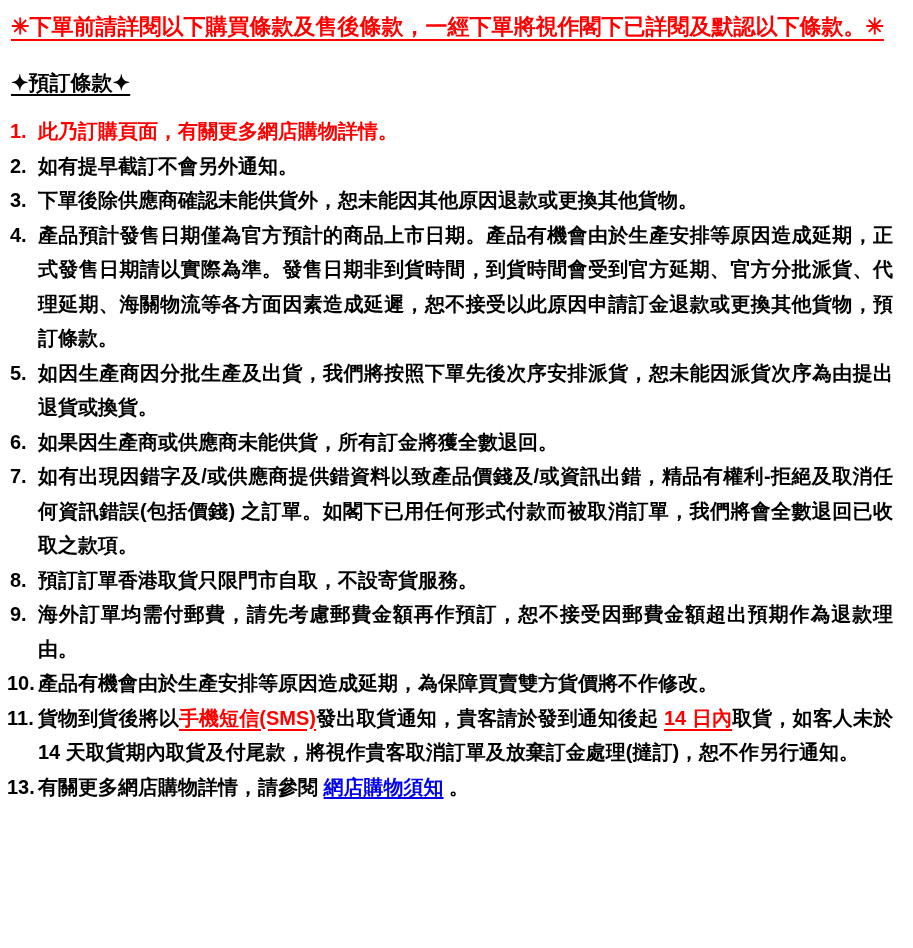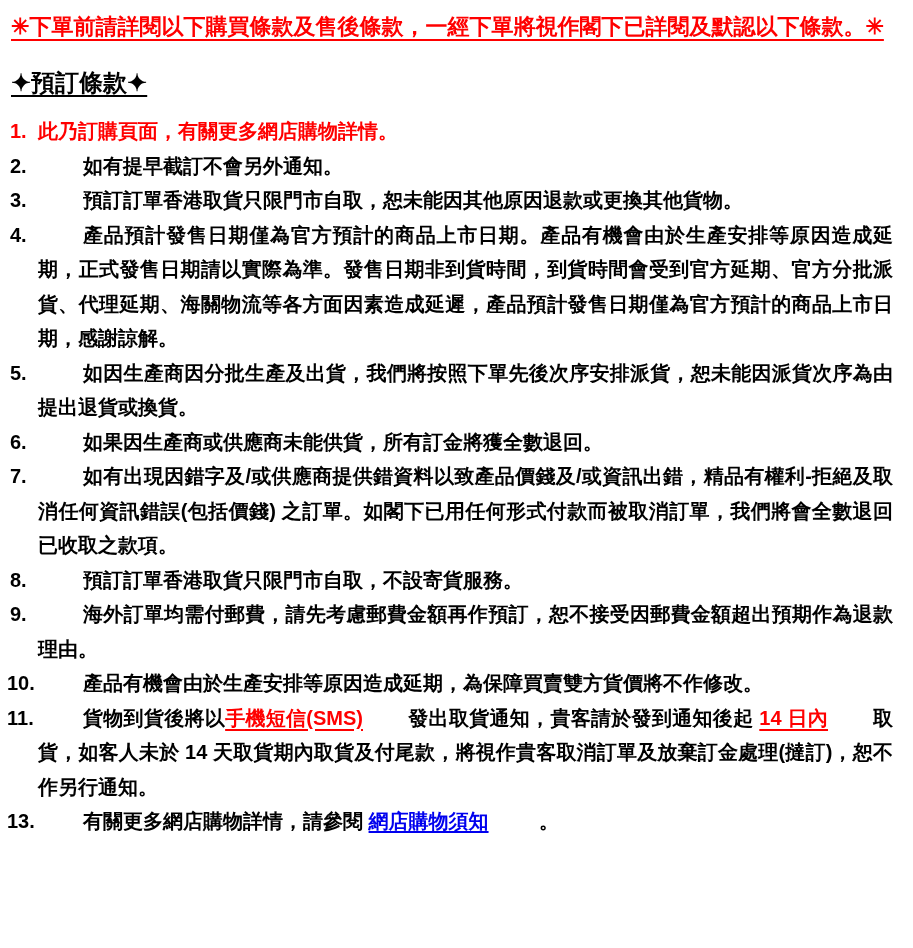--- a/index.html
+++ b/index.html
@@ -28,40 +28,40 @@
     line-height: 30px;
     color: var(--red);
     text-decoration: underline;
     text-decoration-thickness: 2px;
     text-decoration-color: var(--red);
     text-underline-offset: 5px;
     white-space: nowrap;
   }
   .section-title {
     margin: 27px 0 0 4px;
-    font-size: 24px;
+    font-size: 21px;
     line-height: 28px;
     color: var(--ink);
     text-decoration: underline;
     text-decoration-thickness: 2px;
     text-underline-offset: 4px;
     display: inline-block;
   }
   .terms { margin-top: 17px; }
   .term-item {
     display: flex;
     font-size: 20px;
     line-height: 34.5px;
     color: var(--ink);
   }
   .term-item.red-item { color: var(--red); }
   .term-number { flex: 0 0 31px; }
   .term-number.single { padding-left: 3px; }
   .term-text { flex: 1; text-align: justify; }
-  .seg-normal { color: inherit; margin-left: 45px; }
+  .seg-normal { color: inherit; }
   .seg-red { color: var(--red); }
   .seg-red-underline {
     color: var(--red);
     text-decoration: underline;
     text-decoration-color: var(--red);
     text-decoration-thickness: 2px;
     text-underline-offset: 4px;
   }
   .seg-link {
     color: var(--link);
@@ -84,25 +84,25 @@
       <div class="term-item red-item">
         <span class="term-number single">1.</span>
         <span class="term-text"><span class="seg-red">此乃訂購頁面，有關更多網店購物詳情。</span></span>
       </div>
       <div class="term-item">
         <span class="term-number single">2.</span>
         <span class="term-text"><span class="seg-normal">如有提早截訂不會另外通知。</span></span>
       </div>
       <div class="term-item">
         <span class="term-number single">3.</span>
-        <span class="term-text"><span class="seg-normal">預訂訂單香港取貨只限門市自取，恕未能因其他原因退款或更換其他貨物。</span></span>
+        <span class="term-text"><span class="seg-normal">下單後除供應商確認未能供貨外，恕未能因其他原因退款或更換其他貨物。</span></span>
       </div>
       <div class="term-item">
         <span class="term-number single">4.</span>
-        <span class="term-text"><span class="seg-normal">產品預計發售日期僅為官方預計的商品上市日期。產品有機會由於生產安排等原因造成延期，正式發售日期請以實際為準。發售日期非到貨時間，到貨時間會受到官方延期、官方分批派貨、代理延期、海關物流等各方面因素造成延遲，產品預計發售日期僅為官方預計的商品上市日期，感謝諒解。</span></span>
+        <span class="term-text"><span class="seg-normal">產品預計發售日期僅為官方預計的商品上市日期。產品有機會由於生產安排等原因造成延期，正式發售日期請以實際為準。發售日期非到貨時間，到貨時間會受到官方延期、官方分批派貨、代理延期、海關物流等各方面因素造成延遲，恕不接受以此原因申請訂金退款或更換其他貨物，預訂條款。</span></span>
       </div>
       <div class="term-item">
         <span class="term-number single">5.</span>
         <span class="term-text"><span class="seg-normal">如因生產商因分批生產及出貨，我們將按照下單先後次序安排派貨，恕未能因派貨次序為由提出退貨或換貨。</span></span>
       </div>
       <div class="term-item">
         <span class="term-number single">6.</span>
         <span class="term-text"><span class="seg-normal">如果因生產商或供應商未能供貨，所有訂金將獲全數退回。</span></span>
       </div>
       <div class="term-item">

